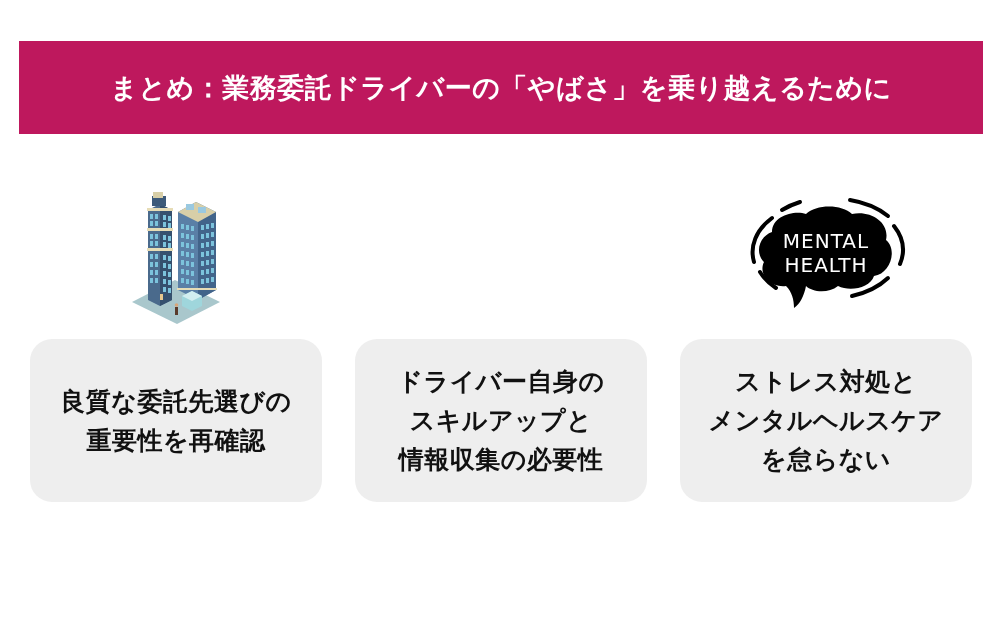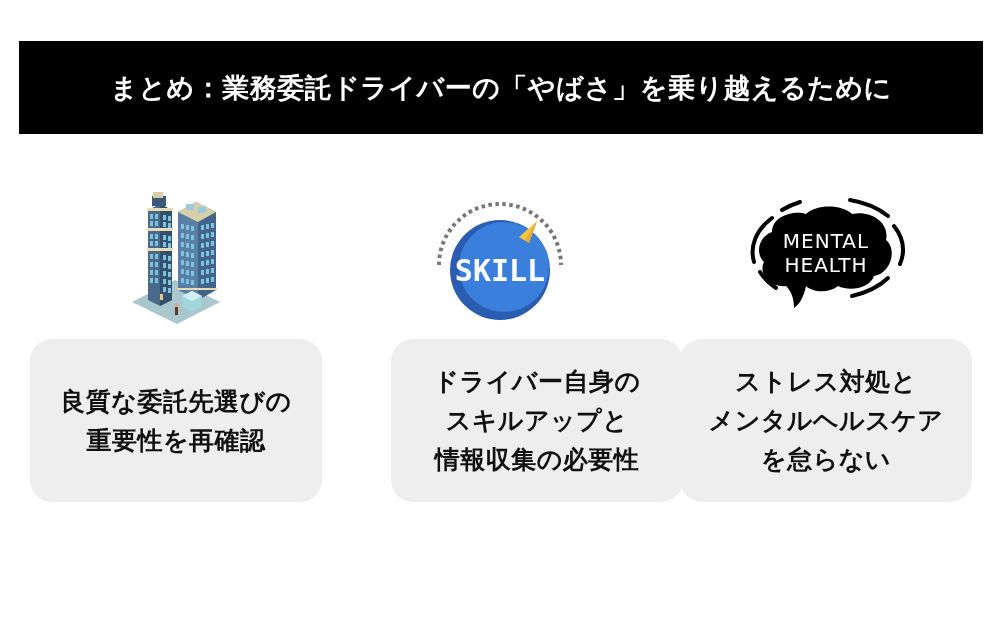--- a/index.html
+++ b/index.html
@@ -3,21 +3,21 @@
   <meta charset="utf-8">
   <style>
     * { box-sizing: border-box; margin: 0; padding: 0; }
     html, body {
       width: 1000px; height: 625px; background: #ffffff; overflow: hidden;
       font-family: "DejaVu Sans", "Liberation Sans", sans-serif;
     }
     .page { position: relative; width: 1000px; height: 625px; }
     .banner {
       position: absolute; left: 19px; top: 41px; width: 964px; height: 93px;
-      background: #000000;
+      background: #be185d;
       display: flex; align-items: center; justify-content: center;
     }
     .banner-title {
       color: #ffffff; font-weight: bold; font-size: 27px; letter-spacing: 0.5px;
       white-space: nowrap;
     }
     .icon-wrap {
       position: absolute; display: flex; align-items: center; justify-content: center;
     }
     .card {
@@ -142,33 +142,20 @@
       </g>
 
       <polygon points="62,106 72,101 82,106 82,116 72,121 62,116" fill="#9fd6dc"></polygon>
       <polygon points="62,106 72,101 82,106 72,111" fill="#d2eef0"></polygon>
 
       <rect x="55" y="117" width="3" height="8" fill="#5a3a2a"></rect>
       <circle cx="56.5" cy="115" r="1.8" fill="#d9a679"></circle>
     </svg>
   </div>
 
-  <div class="icon-wrap" style="left:425px; top:195px; width:150px; height:130px;">
-    <svg width="150" height="130" viewBox="0 0 150 130">
-
-      <path d="M 14 70 A 61 61 0 0 1 136 70" fill="none" stroke="#777777" stroke-width="4" stroke-dasharray="3.5 3.5"></path>
-
-      <circle cx="75" cy="75" r="50" fill="#2a5db0"></circle>
-      <circle cx="79" cy="72" r="45" fill="#3b7fdc"></circle>
-
-      <polygon points="112,26 104,48 94,42" fill="#f5c542"></polygon>
-      <polygon points="112,26 104,48 100,45" fill="#e8a93a"></polygon>
-      <text x="75" y="86" text-anchor="middle" font-family="DejaVu Sans Mono, monospace" font-weight="bold" font-size="30" fill="#ffffff">SKILL</text>
-    </svg>
-  </div>
 
   <div class="icon-wrap" style="left:742px; top:192px; width:168px; height:122px;">
     <svg width="168" height="122" viewBox="0 0 168 122">
 
       <path d="M 12 70 A 72 50 0 0 1 30 26" fill="none" stroke="#000" stroke-width="4" stroke-linecap="round"></path>
       <path d="M 40 18 A 72 50 0 0 1 58 10" fill="none" stroke="#000" stroke-width="4" stroke-linecap="round"></path>
       <path d="M 108 8 A 72 50 0 0 1 146 24" fill="none" stroke="#000" stroke-width="4" stroke-linecap="round"></path>
       <path d="M 152 34 A 72 50 0 0 1 158 72" fill="none" stroke="#000" stroke-width="4" stroke-linecap="round"></path>
       <path d="M 146 86 A 72 50 0 0 1 110 104" fill="none" stroke="#000" stroke-width="4" stroke-linecap="round"></path>
       <path d="M 18 80 A 72 50 0 0 0 34 96" fill="none" stroke="#000" stroke-width="4" stroke-linecap="round"></path>
@@ -176,21 +163,21 @@
       <path d="M 30 40 C 30 24, 52 18, 64 22 C 74 12, 100 12, 110 22 C 128 18, 148 30, 144 48 C 156 58, 148 82, 132 84 C 128 96, 108 100, 96 94 C 86 102, 70 100, 64 94 C 62 104, 58 112, 52 116 C 52 108, 50 100, 44 94 C 28 96, 16 82, 22 70 C 12 60, 18 44, 30 40 Z" fill="#000"></path>
       <text x="84" y="56" text-anchor="middle" font-family="DejaVu Sans, sans-serif" font-size="20" fill="#ffffff" letter-spacing="1">MENTAL</text>
       <text x="84" y="80" text-anchor="middle" font-family="DejaVu Sans, sans-serif" font-size="20" fill="#ffffff" letter-spacing="1">HEALTH</text>
     </svg>
   </div>
 
   <div class="card" style="left:30px;">
     <div class="card-text">良質な委託先選びの
 重要性を再確認</div>
   </div>
-  <div class="card" style="left:355px;margin-left:36px;">
+  <div class="card" style="left:355px;">
     <div class="card-text">ドライバー自身の
 スキルアップと
 情報収集の必要性</div>
   </div>
   <div class="card" style="left:680px;text-align:center;">
     <div class="card-text">ストレス対処と
 メンタルヘルスケア
 を怠らない</div>
   </div>
 

